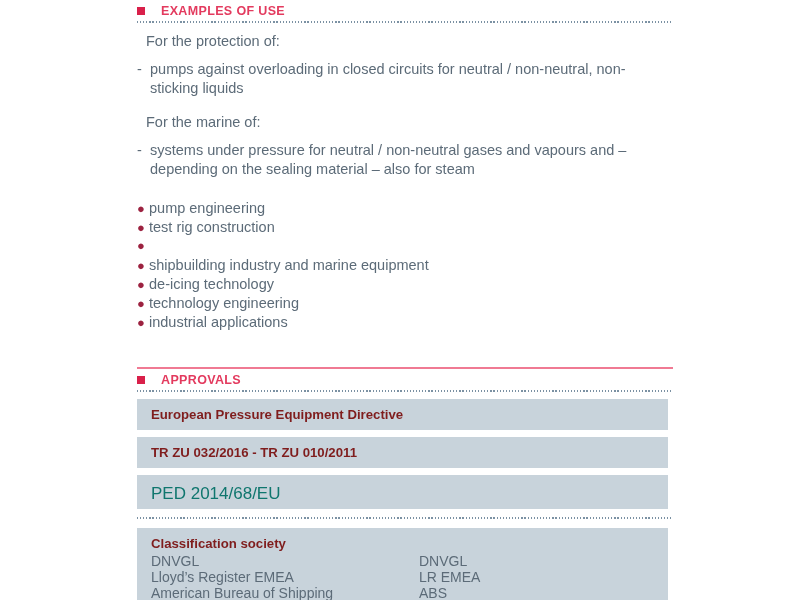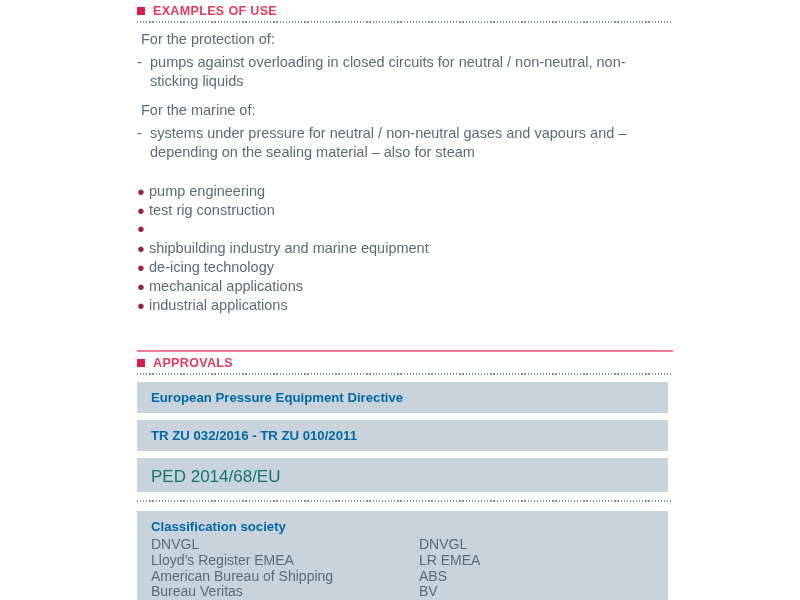--- a/index.html
+++ b/index.html
@@ -28,21 +28,21 @@
   
   .sec-rule-red {
     height: 2px;
     background: #f07a93;
     width: 536px;
     margin: 0;
   }
   .sec-head {
     display: flex;
     align-items: center;
-    gap: 8px;
+    gap: 16px;
     color: #e33a5e;
     font-size: 12.5px;
     font-weight: 600;
     letter-spacing: 0.35px;
     padding-top: 4px;
     padding-bottom: 3px;
   }
   .sec-square {
     width: 8px;
     height: 8px;
@@ -58,21 +58,21 @@
     background-image: repeating-linear-gradient(to right,
         #7b91a3 0px, #7b91a3 1.2px, rgba(255,255,255,0) 1.2px, rgba(255,255,255,0) 3.1px);
     margin-bottom: 7px;
   }
 
   
   .para {
     color: #5c6b78;
     font-size: 14.5px;
     line-height: 19px;
-    margin: 4px;
+    margin: 9px;
   }
   .dash-item {
     display: flex;
     color: #5c6b78;
     font-size: 14.5px;
     line-height: 19px;
     margin: 0;
   }
   .dash-mark {
     width: 13px;
@@ -104,21 +104,21 @@
     line-height: 18.2px;
   }
 
   
   .band {
     background: #c8d3db;
     width: 531px;
     padding: 7px 0 7px 14px;
   }
   .band-title {
-    color: #0369a1;
+    color: #7f1d1d;
     font-size: 13.2px;
     font-weight: bold;
     line-height: 17px;
   }
   .band-sub {
     color: #0f766e;
     font-size: 17px;
     line-height: 17px;
     padding-top: 3px;
   }
@@ -185,21 +185,21 @@
       <li>
           <span class="bul-dot">●</span>
           <span>shipbuilding industry and marine equipment</span>
         </li>
       <li>
           <span class="bul-dot">●</span>
           <span>de-icing technology</span>
         </li>
       <li>
           <span class="bul-dot">●</span>
-          <span>mechanical applications</span>
+          <span>technology engineering</span>
         </li>
       <li>
           <span class="bul-dot">●</span>
           <span>industrial applications</span>
         </li>
     </ul>
 
     <div style="height:35px"></div>
 
     <div class="sec-rule-red"></div>

